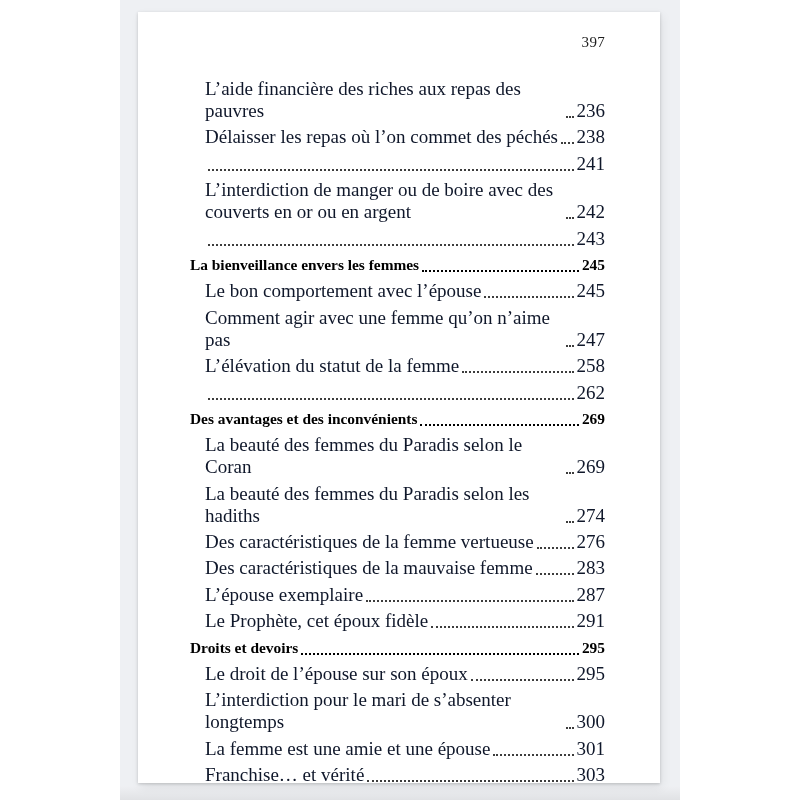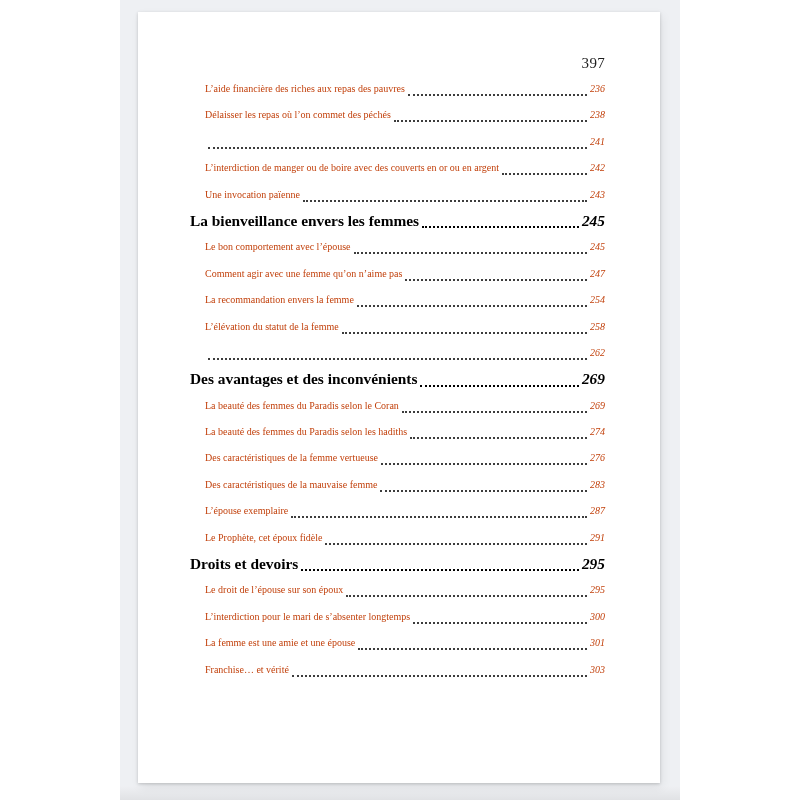--- a/index.html
+++ b/index.html
@@ -32,54 +32,53 @@
     position: absolute;
     left: 138px;
     top: 12px;
     width: 522px;
     height: 771px;
     background: #ffffff;
     box-shadow: 0 1px 3px rgba(0,0,0,0.18), 2px 4px 10px rgba(0,0,0,0.07);
   }
   .pagenum {
     position: absolute;
-    top: 43px;
+    top: 22px;
     right: 55px;
     font-size: 15px;
     color: #1d1d1d;
     letter-spacing: 0.3px;
   }
   .toc {
     position: absolute;
     top: 66px;
     left: 52px;
     right: 55px;
   }
   .row {
     display: flex;
     align-items: flex-end;
-    font-size: 10px;
+    font-size: 19px;
     line-height: 22px;
-    color: #c2410c;
+    color: #0f172a;
     margin-bottom: 4.4px;
     padding-left: 15px;
   }
   .row .t {
     flex: 0 1 auto;
   }
   .row .leader {
     flex: 1 1 auto;
     min-width: 8px;
     border-bottom: 2px dotted #3d3d3d;
     margin: 0 3px 4px 3px;
   }
   .row .pg {
     flex: 0 0 auto;
     white-space: nowrap;
-    font-style: italic;
   }
   .row.section {
     padding-left: 0;
     font-weight: bold;
     font-size: 15.4px;
     color: #000000;
     justify-content: flex-end;
   }
   .row.section .leader {
     border-bottom: 2.4px dotted #000000;
@@ -113,21 +112,20 @@
       <span class="pg">241</span>
     </div>
 
     <div class="row">
       <span class="t">L’interdiction de manger ou de boire avec des couverts en or ou en argent</span>
       <span class="leader"></span>
       <span class="pg">242</span>
     </div>
 
     <div class="row">
-      <span class="t">Une invocation païenne</span>
       <span class="leader"></span>
       <span class="pg">243</span>
     </div>
 
     <div class="row section">
       <span class="t">La bienveillance envers les femmes</span>
       <span class="leader"></span>
       <span class="pg">245</span>
     </div>
 
@@ -137,25 +135,20 @@
       <span class="pg">245</span>
     </div>
 
     <div class="row">
       <span class="t">Comment agir avec une femme qu’on n’aime pas</span>
       <span class="leader"></span>
       <span class="pg">247</span>
     </div>
 
 
-    <div class="row">
-      <span class="t">La recommandation envers la femme</span>
-      <span class="leader"></span>
-      <span class="pg">254</span>
-    </div>
 
     <div class="row">
       <span class="t">L’élévation du statut de la femme</span>
       <span class="leader"></span>
       <span class="pg">258</span>
     </div>
 
     <div class="row">
       <span class="leader"></span>
       <span class="pg">262</span>

